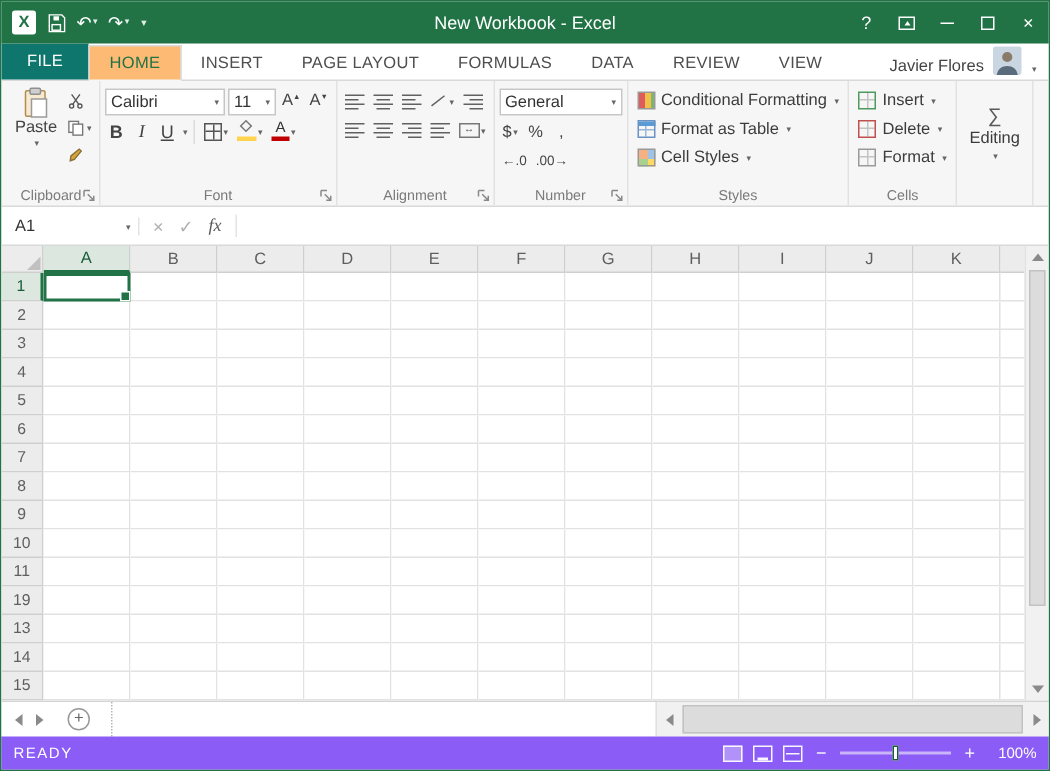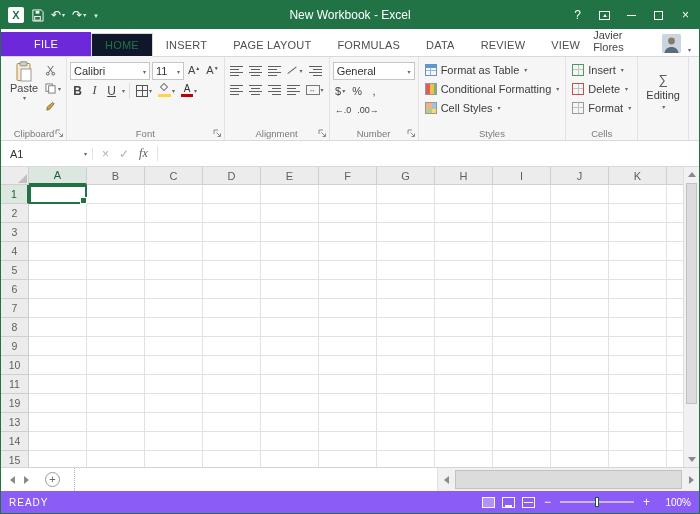--- a/index.html
+++ b/index.html
@@ -17,22 +17,22 @@
   .tb-right { margin-left:auto; display:flex; align-items:center; z-index:2; }
   .win-btn { width:27px; height:28px; display:flex; align-items:center; justify-content:center; color:#fff; font-size:12px; }
   .ico-maximize { width:9px; height:9px; border:1px solid #fff; display:inline-block; }
   .ico-minimize { width:9px; height:1px; background:#fff; display:inline-block; }
   .ico-ribbonopt { width:11px; height:9px; border:1px solid #fff; display:inline-block; position:relative; }
   .ico-ribbonopt::after { content:''; position:absolute; left:3px; top:2px; border-left:2px solid transparent; border-right:2px solid transparent; border-bottom:3px solid #fff; }
 
   
   .tabrow { flex:0 0 24px; background:#fff; display:flex; align-items:flex-end; border-bottom:1px solid #d9d9d9; }
   .rtab { height:23px; padding:0 13px; display:flex; align-items:center; font-size:11px; color:#4e4e4e; letter-spacing:0.2px; white-space:nowrap; }
-  .rtab.file { background:#6d28d9; color:#fff; padding:0 33px; height:24px; }
-  .rtab.active { background:#0f172a; color:#217346; border:1px solid #d9d9d9; border-bottom:1px solid #f6f6f6; margin-bottom:-1px; height:24px; }
+  .rtab.file { background:#0f766e; color:#fff; padding:0 17px; height:24px; }
+  .rtab.active { background:#fdba74; color:#217346; border:1px solid #d9d9d9; border-bottom:1px solid #f6f6f6; margin-bottom:-1px; height:24px; }
   .user-area { margin-left:auto; display:flex; align-items:flex-end; gap:6px; padding:0 8px 3px 0; font-size:11px; color:#444; }
   .avatar { width:19px; height:19px; border-radius:2px; overflow:hidden; background:#d8e0e8; flex:0 0 19px; }
   .caret-g { font-size:6px; color:#666; margin-left:1px; }
 
   
   .ribbon { flex:0 0 84px; background:#f6f6f6; border-bottom:1px solid #d9d9d9; display:flex; align-items:stretch; padding-left:1px; }
   .rgroup { position:relative; display:flex; flex-direction:column; border-right:1px solid #e2e2e2; padding:3px 3px 14px 3px; }
   .rgroup-label { position:absolute; bottom:1px; left:0; right:0; text-align:center; font-size:9.5px; color:#7a7a7a; }
   .dlg { position:absolute; right:2px; bottom:2px; }
   .rrow { display:flex; align-items:center; gap:2px; margin-top:2px; }
@@ -367,27 +367,27 @@
       </div>
       <div class="rgroup-label">Number</div>
       <svg class="dlg" width="9" height="9" viewBox="0 0 9 9">
           <path d="M1 1v4M1 1h4" stroke="#888" fill="none"></path>
           <path d="M3.5 3.5L7.5 7.5M7.5 4.5v3h-3" stroke="#888" fill="none"></path>
         </svg>
     </div>
 
     <div class="rgroup">
       <div class="style-row">
+        <span class="ico-cf"></span>
+        <span>Conditional Formatting</span>
+        <span class="caret-g">▾</span>
+      </div>
+      <div class="style-row">
         <span class="ico-table"></span>
         <span>Format as Table</span>
-        <span class="caret-g">▾</span>
-      </div>
-      <div class="style-row">
-        <span class="ico-cf"></span>
-        <span>Conditional Formatting</span>
         <span class="caret-g">▾</span>
       </div>
       <div class="style-row">
         <span class="ico-cellstyles"></span>
         <span>Cell Styles</span>
         <span class="caret-g">▾</span>
       </div>
       <div class="rgroup-label">Styles</div>
     </div>
 

